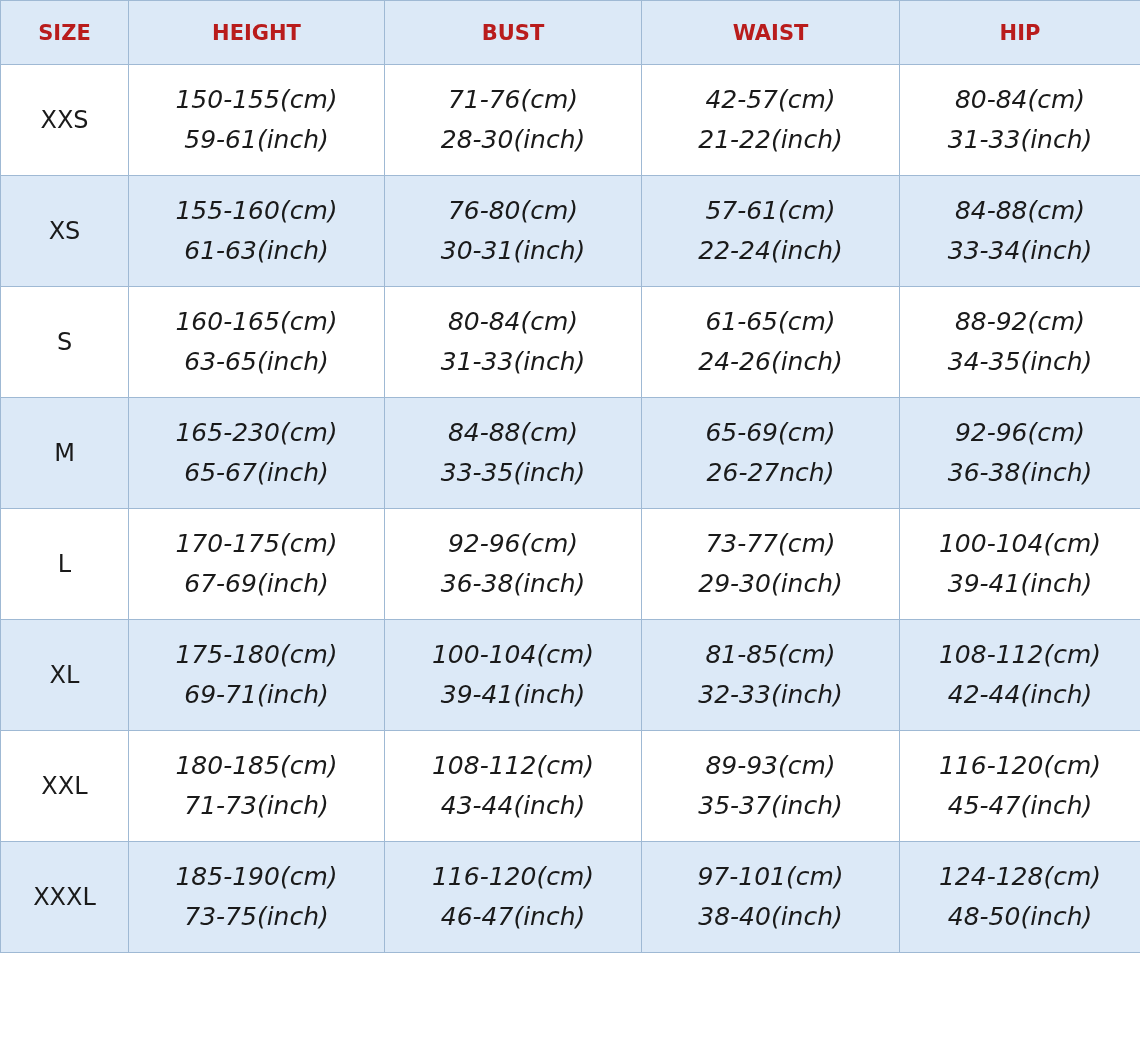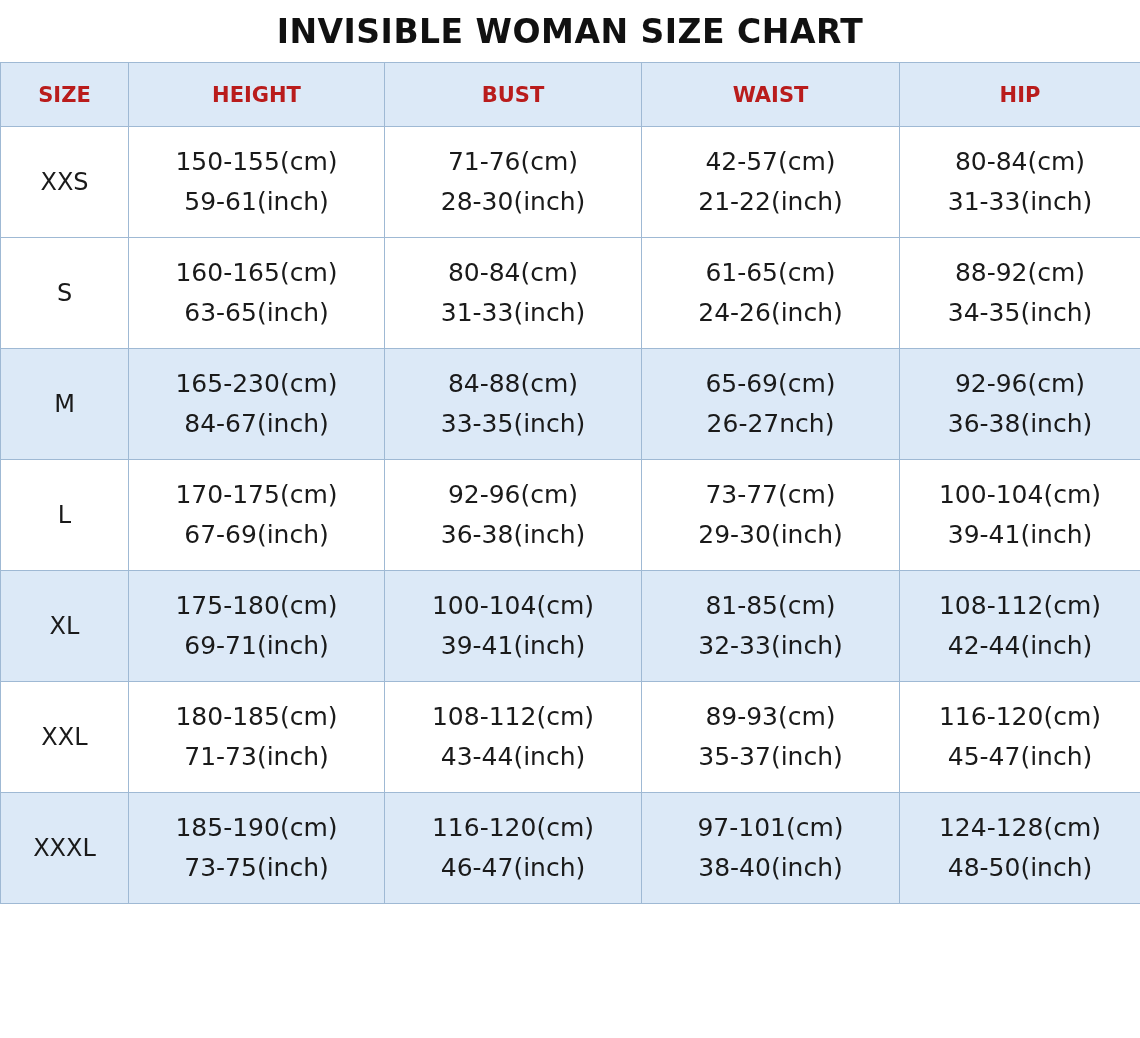--- a/index.html
+++ b/index.html
@@ -60,31 +60,31 @@
 
   td.size-cell {
     font-size: 24px;
     color: #1a1a1a;
     font-weight: normal;
   }
   td.meas {
     font-size: 25px;
     color: #1a1a1a;
     line-height: 1.62;
+    font-style: italic;
   }
   td.meas .line {
     display: block;
   }
 </style>
 </head>
 <body>
 
 <div class="page">
 
-  <div class="chart-title">INVISIBLE WOMAN SIZE CHART</div>
 
   <table class="size-chart">
     <colgroup>
       <col class="c-size">
         <col class="c-height">
         <col class="c-bust">
         <col class="c-waist">
         <col class="c-hip">
     </colgroup>
     <thead>
@@ -111,20 +111,39 @@
         <td class="meas">
           <span class="line">42-57(cm)</span>
           <span class="line">21-22(inch)</span>
         </td>
         <td class="meas">
           <span class="line">80-84(cm)</span>
           <span class="line">31-33(inch)</span>
         </td>
       </tr>
 
+      <tr class="shade">
+        <td class="size-cell">XS</td>
+        <td class="meas">
+          <span class="line">155-160(cm)</span>
+          <span class="line">61-63(inch)</span>
+        </td>
+        <td class="meas">
+          <span class="line">76-80(cm)</span>
+          <span class="line">30-31(inch)</span>
+        </td>
+        <td class="meas">
+          <span class="line">57-61(cm)</span>
+          <span class="line">22-24(inch)</span>
+        </td>
+        <td class="meas">
+          <span class="line">84-88(cm)</span>
+          <span class="line">33-34(inch)</span>
+        </td>
+      </tr>
 
       <tr class="plain">
         <td class="size-cell">S</td>
         <td class="meas">
           <span class="line">160-165(cm)</span>
           <span class="line">63-65(inch)</span>
         </td>
         <td class="meas">
           <span class="line">80-84(cm)</span>
           <span class="line">31-33(inch)</span>
@@ -136,21 +155,21 @@
         <td class="meas">
           <span class="line">88-92(cm)</span>
           <span class="line">34-35(inch)</span>
         </td>
       </tr>
 
       <tr class="shade">
         <td class="size-cell">M</td>
         <td class="meas">
           <span class="line">165-230(cm)</span>
-          <span class="line">84-67(inch)</span>
+          <span class="line">65-67(inch)</span>
         </td>
         <td class="meas">
           <span class="line">84-88(cm)</span>
           <span class="line">33-35(inch)</span>
         </td>
         <td class="meas">
           <span class="line">65-69(cm)</span>
           <span class="line">26-27nch)</span>
         </td>
         <td class="meas">

